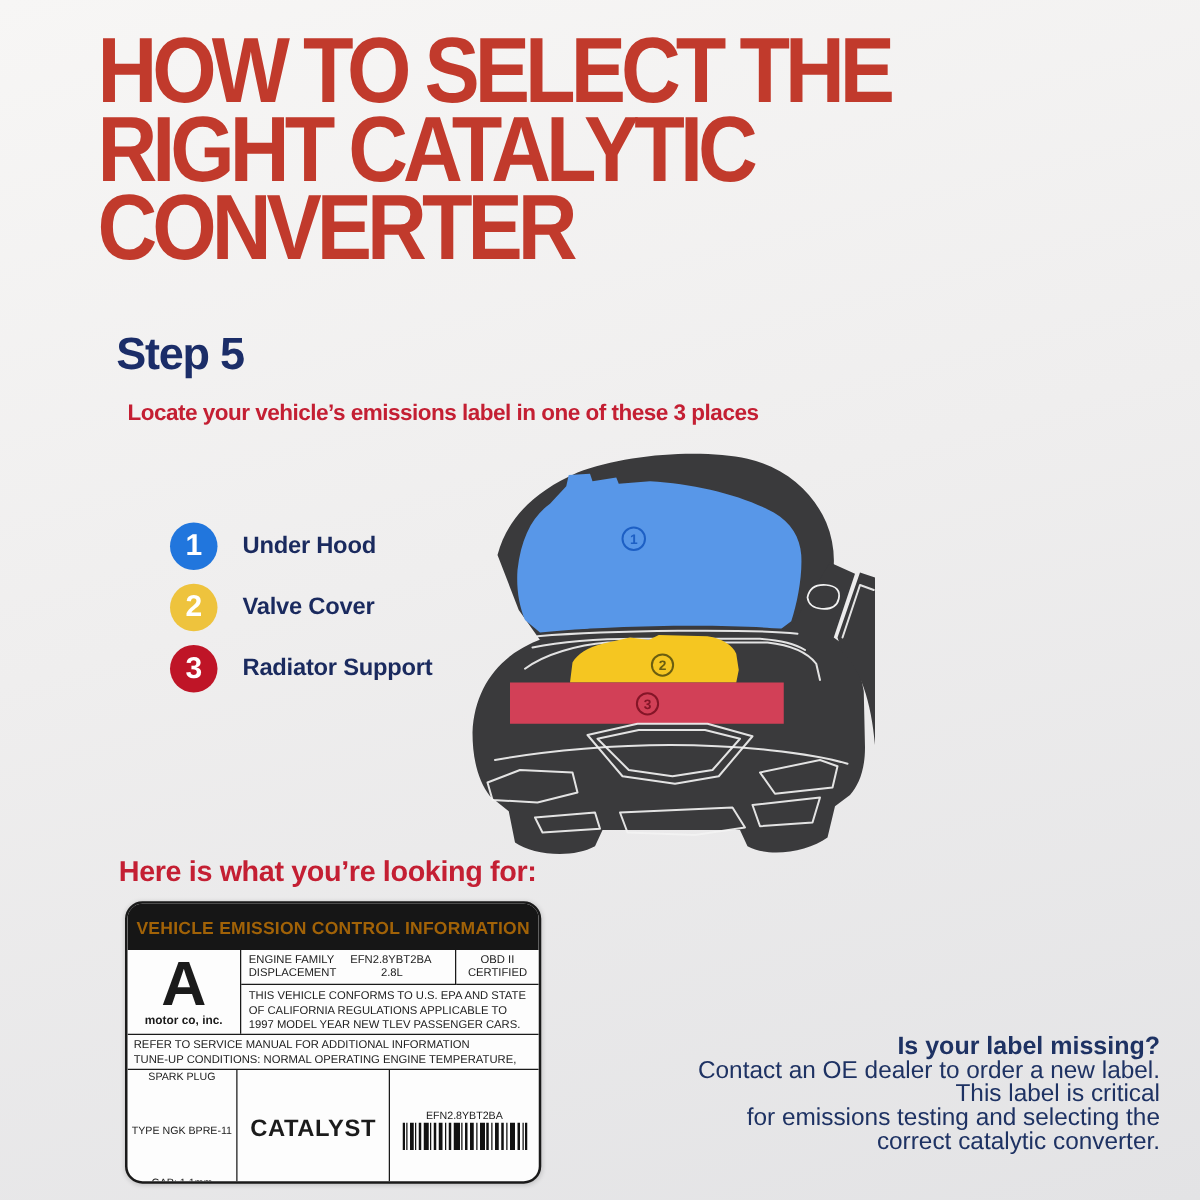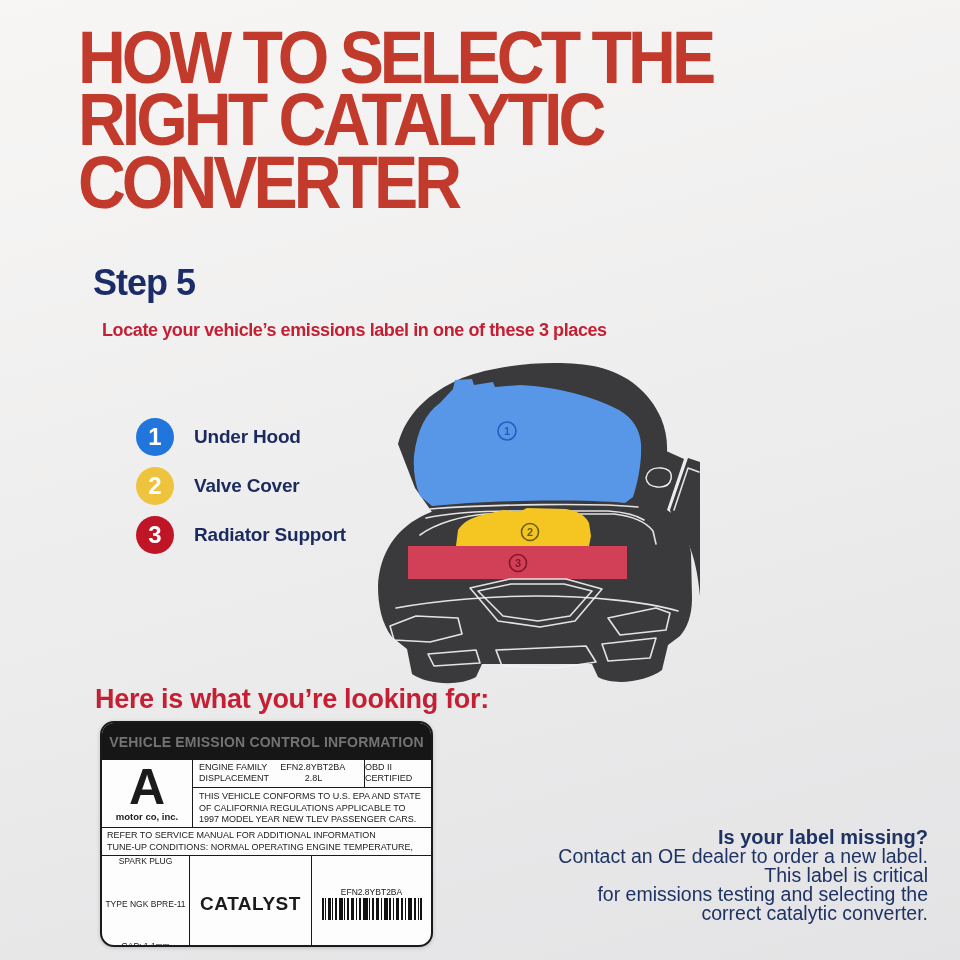--- a/index.html
+++ b/index.html
@@ -43,41 +43,41 @@
   
   .car-svg { position:absolute; left:370px; top:358px; width:330px; height:330px; }
   .car-dark { fill:#3a3a3c; }
   .wl { fill:none; stroke:#f2f2f2; stroke-width:1.6; stroke-linejoin:round; stroke-linecap:round; opacity:.92; }
   .marker-circle { fill:none; stroke-width:1.6; }
   .marker-num { font-size:11px; font-weight:600; text-anchor:middle; font-family:"Liberation Sans",sans-serif; }
 
   
   .label-intro {
     position:absolute; left:95px; top:684px;
-    color:#c41f33; font-weight:bold; font-size:27px; letter-spacing:-0.3px;
+    color:#c41f33; font-weight:bold; font-size:23px; letter-spacing:-0.3px;
   }
 
   
   .emission-label {
     position:absolute; left:100px; top:721px; width:333px; height:226px;
     background:#fdfdfd; border:2px solid #1a1a1a; border-radius:14px; overflow:hidden;
     color:#1b1b1b; box-shadow:0 1px 4px rgba(0,0,0,.18);
   }
   .el-header {
-    height:37px; background:#161616; color:#737373; display:flex; align-items:center; justify-content:center;
+    height:37px; background:#161616; color:#a16207; display:flex; align-items:center; justify-content:center;
     font-weight:bold; font-size:14px; letter-spacing:0.2px;
   }
   .el-rowA { display:grid; grid-template-columns:91px 1fr 66px; grid-template-rows:28px 39px; border-bottom:1px solid #1a1a1a; }
   .el-maker { grid-row:1/3; grid-column:1; border-right:1px solid #1a1a1a; display:flex; flex-direction:column; align-items:center; justify-content:center; }
   .el-letter { font-size:50px; font-weight:900; line-height:44px; }
   .el-maker-name { font-size:9.5px; font-weight:bold; margin-top:2px; }
   .el-engine { grid-row:1; grid-column:2; border-bottom:1px solid #1a1a1a; border-right:1px solid #1a1a1a; padding:2px 6px 0 6px; font-size:9px; }
   .el-engine-line { display:grid; grid-template-columns:auto 1fr; line-height:11px; }
   .el-engine-line .val { text-align:center; }
-  .el-obd { grid-row:1; grid-column:3; border-bottom:1px solid #1a1a1a; font-size:9px; text-align:left; padding-top:2px; line-height:11px; }
+  .el-obd { grid-row:1; grid-column:3; border-bottom:1px solid #1a1a1a; font-size:9px; text-align:center; padding-top:2px; line-height:11px; }
   .el-conform { grid-row:2; grid-column:2/4; font-size:9px; line-height:11.5px; padding:3px 6px 0 6px; }
   .el-rowB { border-bottom:1px solid #1a1a1a; font-size:9px; line-height:11.5px; padding:2px 0 2px 5px; }
   .el-rowC { border-bottom:1px solid #1a1a1a; padding:3px 0 3px 0; }
   .el-rowC-inner { display:grid; grid-template-columns:200px 1fr; font-size:9px; line-height:12.5px; }
   .el-colA { padding-left:32px; }
   .el-colB { padding-left:0; }
   .el-ul { text-decoration:underline; text-underline-offset:1px; }
   .el-rowD { display:grid; grid-template-columns:88px 122px 1fr; height:40px; }
   .el-spark { border-right:1px solid #1a1a1a; font-size:8.5px; line-height:10.5px; text-align:center; display:flex; flex-direction:column; justify-content:center;gap:32px; }
   .el-catalyst { border-right:1px solid #1a1a1a; display:flex; align-items:center; justify-content:center; font-size:19px; font-weight:600; letter-spacing:0.5px; }

